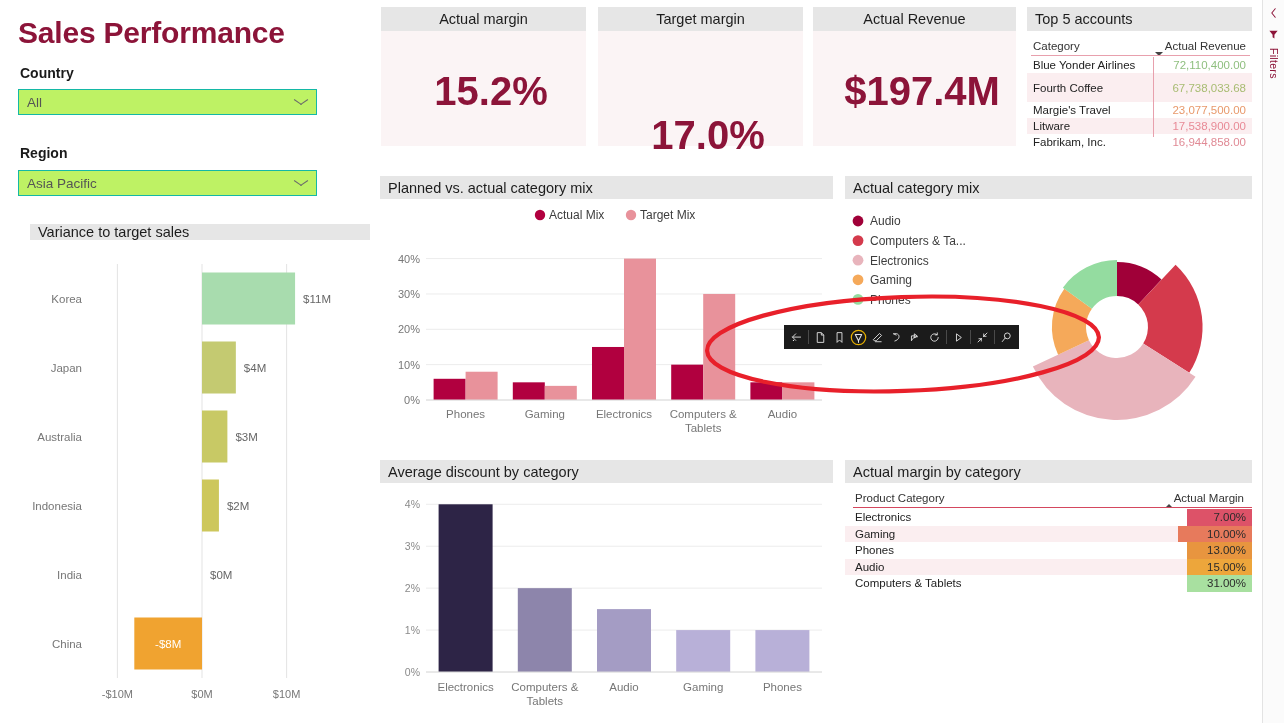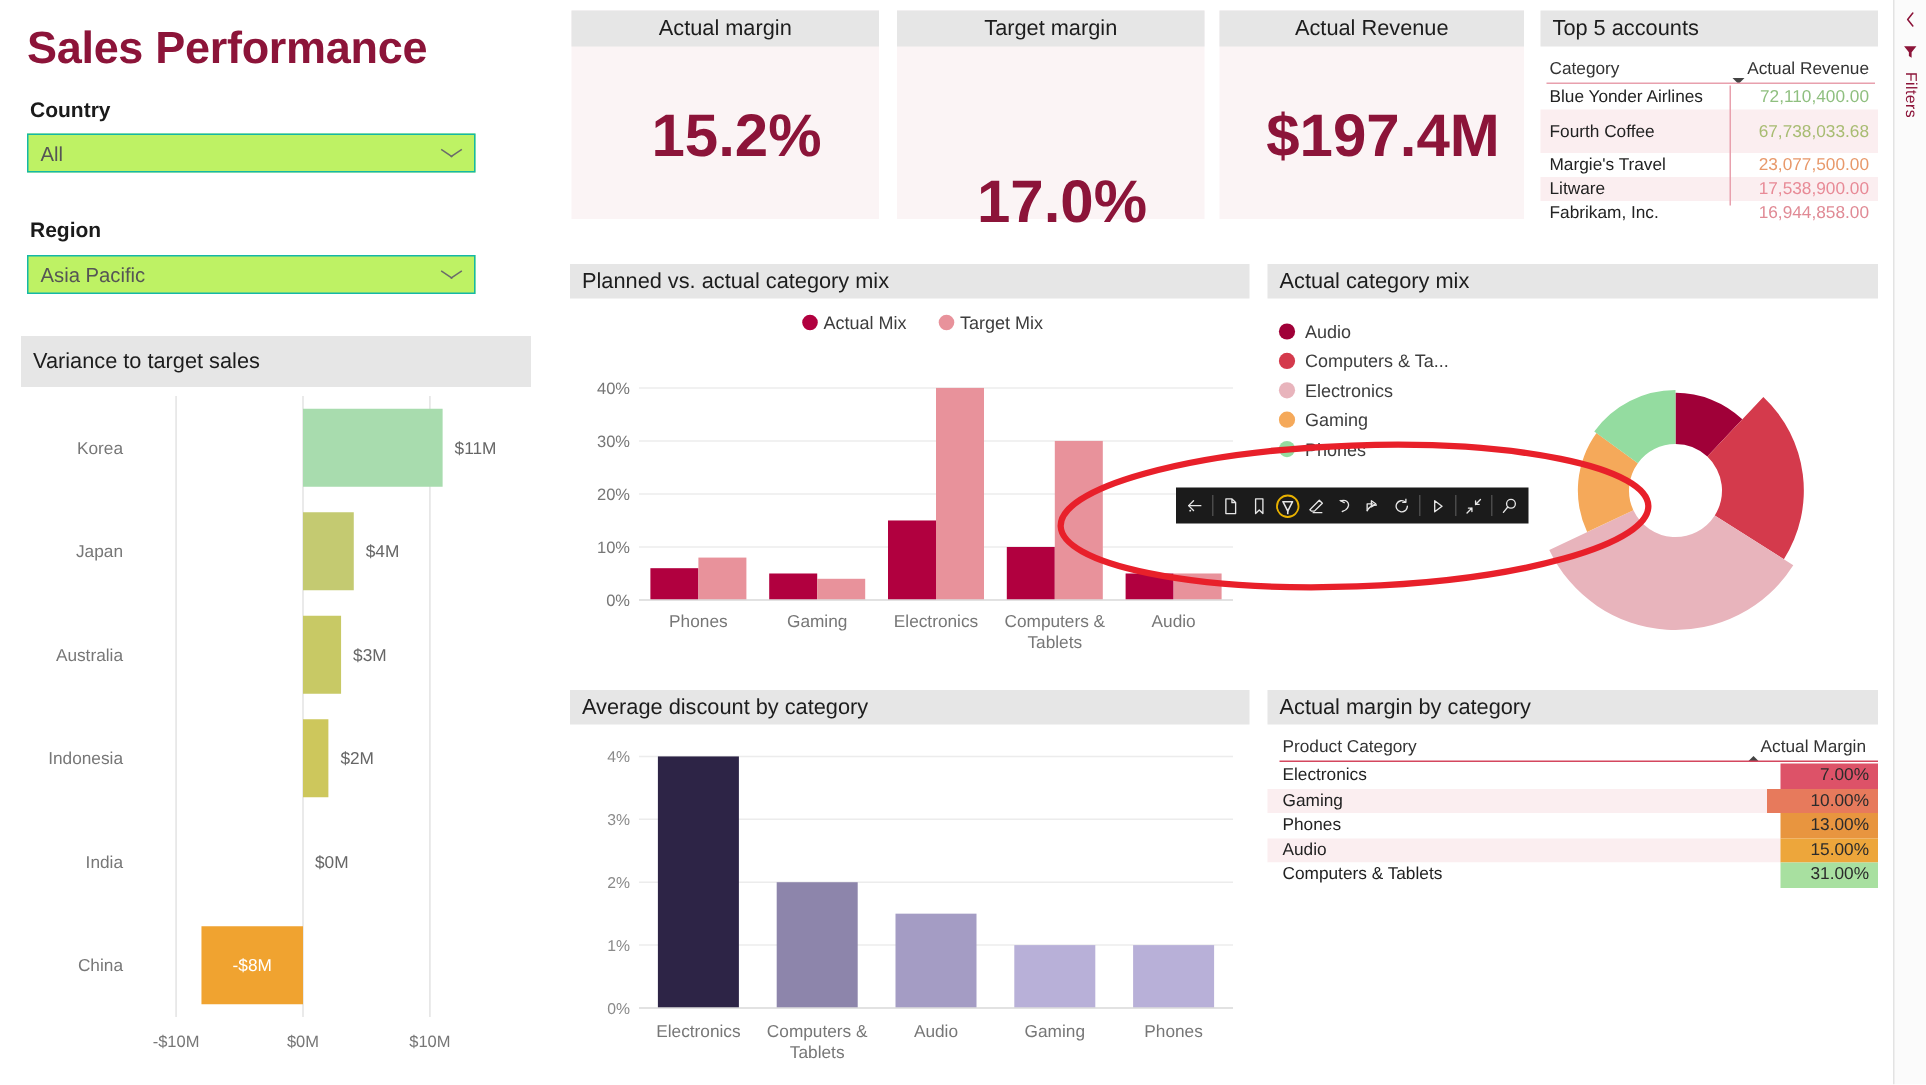--- a/index.html
+++ b/index.html
@@ -110,21 +110,21 @@
       <span class="slicer-value">All</span>
       <span class="chev"></span>
     </div>
 
     <div class="slicer-label" style="left:20px;top:145px;">Region</div>
     <div class="slicer-box" style="left:18px;top:170px;width:299px;">
       <span class="slicer-value">Asia Pacific</span>
       <span class="chev"></span>
     </div>
 
-    <div class="panel-header" style="left:14px;top:224px;width:340px;height:34px;">Variance to target sales</div>
+    <div class="panel-header" style="left:30px;top:224px;width:340px;height:16px;">Variance to target sales</div>
 
     <svg class="chart-svg" style="left:12px;top:250px;" width="352" height="468">
       <g id="variance-chart">
           <line x1="105.38461538461539" y1="14" x2="105.38461538461539" y2="428" stroke="#e3e3e3" stroke-width="1"></line>
           <text x="105.38461538461539" y="448" class="ax-lbl" text-anchor="middle">-$10M</text>
           <line x1="190" y1="14" x2="190" y2="428" stroke="#e3e3e3" stroke-width="1"></line>
           <text x="190" y="448" class="ax-lbl" text-anchor="middle">$0M</text>
           <line x1="274.61538461538464" y1="14" x2="274.61538461538464" y2="428" stroke="#e3e3e3" stroke-width="1"></line>
           <text x="274.61538461538464" y="448" class="ax-lbl" text-anchor="middle">$10M</text>
           <text x="70" y="52.5" class="cat-lbl" text-anchor="end">Korea</text>

